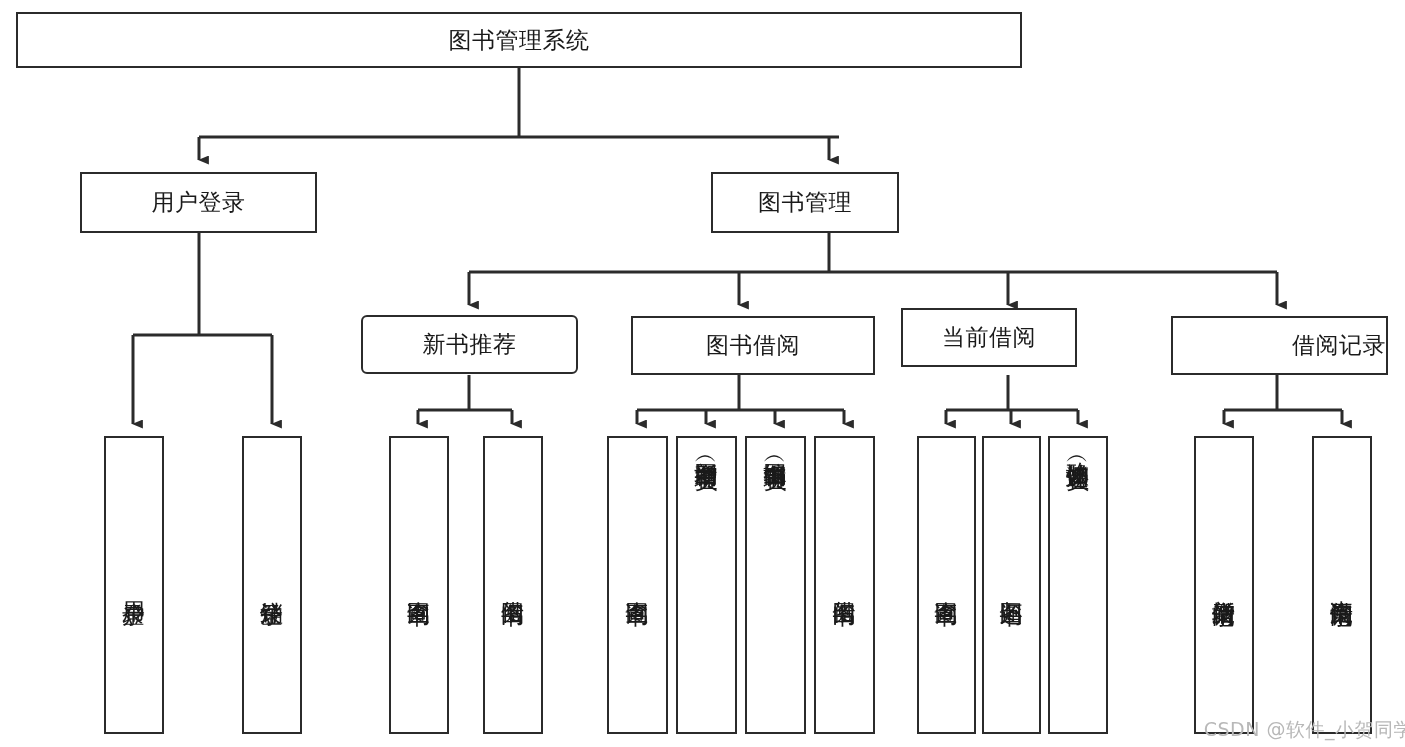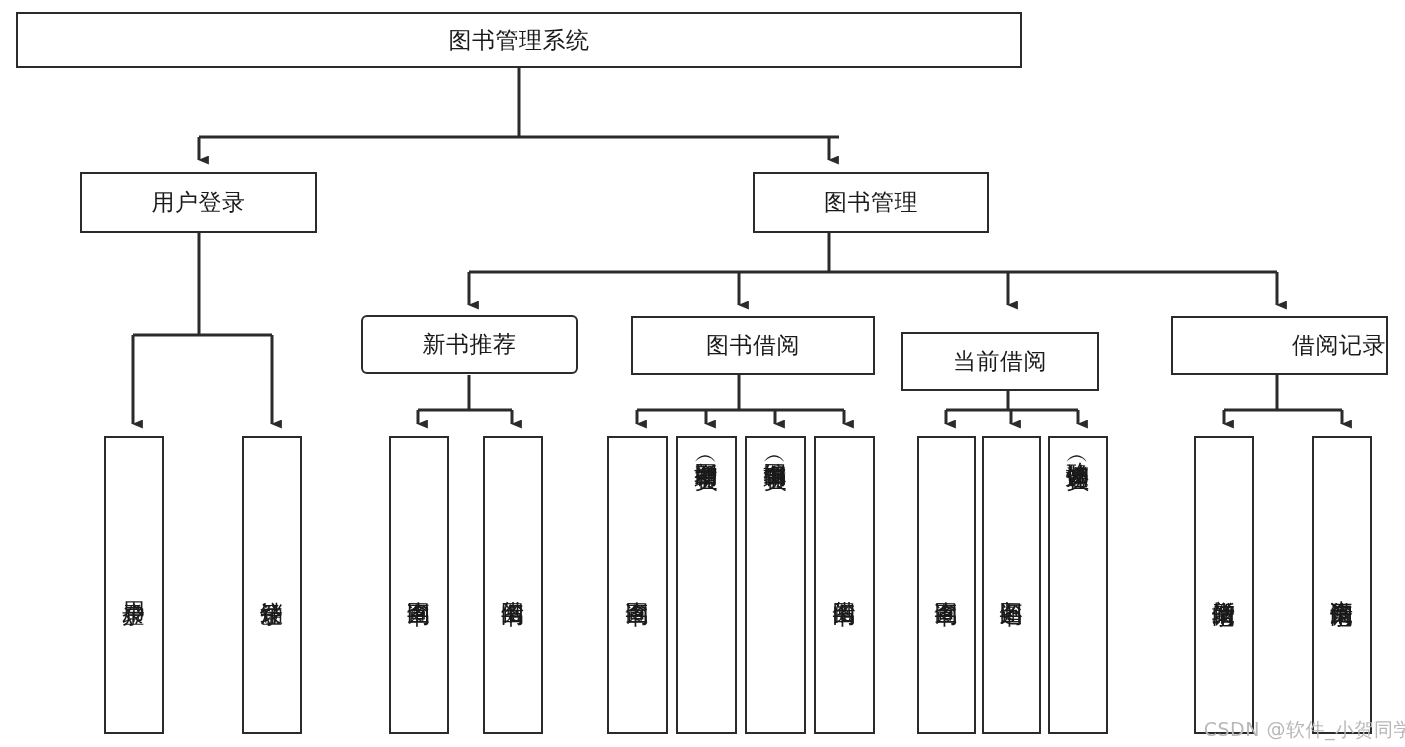--- a/index.html
+++ b/index.html
@@ -127,31 +127,31 @@
     </g>
   </svg>
 
   <div class="node" style="left:16px; top:12px; width:1006px; height:56px;">
     <span class="node-label">图书管理系统</span>
   </div>
 
   <div class="node" style="left:80px; top:172px; width:237px; height:61px;">
     <span class="node-label">用户登录</span>
   </div>
-  <div class="node" style="left:753px; top:172px; width:236px; height:61px;justify-content:center;">
+  <div class="node" style="left:711px; top:172px; width:188px; height:61px;justify-content:center;">
     <span class="node-label">图书管理</span>
   </div>
 
   <div class="node" style="left:361px; top:315px; width:217px; height:59px;border-radius:6px;">
     <span class="node-label">新书推荐</span>
   </div>
   <div class="node" style="left:631px; top:316px; width:244px; height:59px;">
     <span class="node-label">图书借阅</span>
   </div>
-  <div class="node" style="left:901px; top:332px; width:198px; height:59px;">
+  <div class="node" style="left:901px; top:308px; width:176px; height:59px;">
     <span class="node-label">当前借阅</span>
   </div>
   <div class="node" style="left:1171px; top:316px; width:217px; height:59px;justify-content:flex-end;">
     <span class="node-label">借阅记录</span>
   </div>
 
   <div class="node leaf centered" style="left:104px; top:436px; width:60px; height:298px;">
     <span class="node-label">用户登录</span>
   </div>
   <div class="node leaf centered" style="left:242px; top:436px; width:60px; height:298px;">

